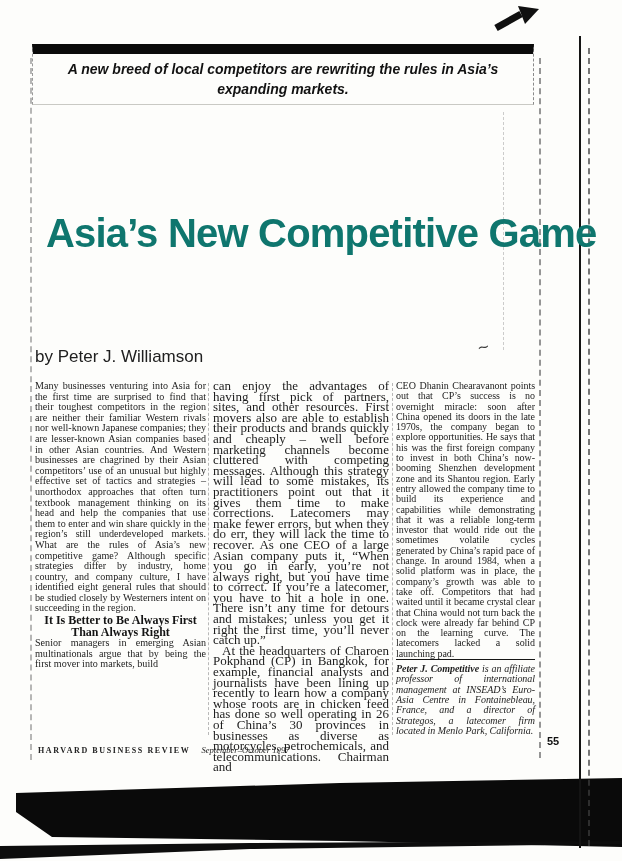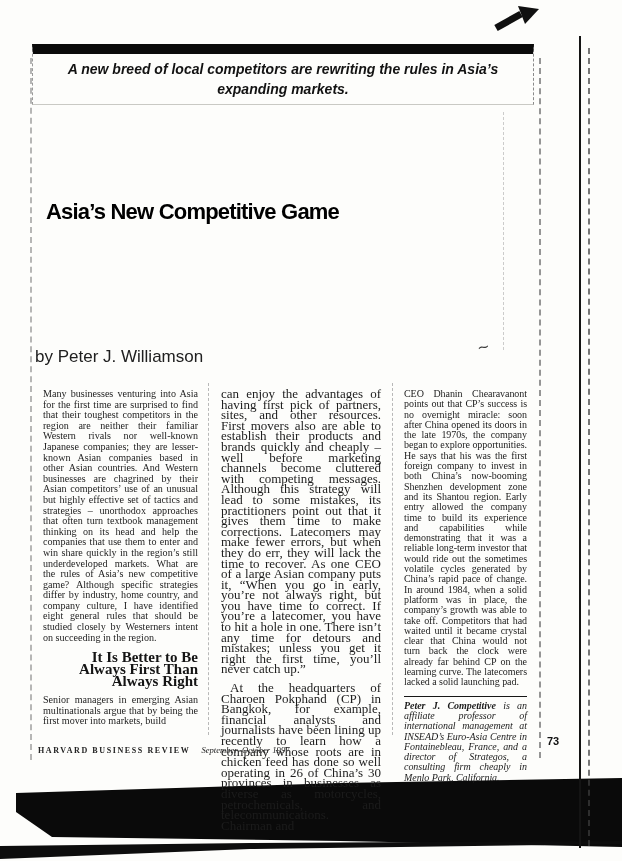--- a/index.html
+++ b/index.html
@@ -17,39 +17,39 @@
     display:flex; align-items:center; justify-content:center;
   }
   .banner-text {
     font-family:"Liberation Sans", sans-serif; font-style:italic; font-weight:600;
     font-size:14px; line-height:20px; text-align:center; max-width:452px; color:#121212;
   }
   
   .title {
     position:absolute; left:46px; top:184px; white-space:nowrap;
     font-family:"Liberation Sans", sans-serif; font-weight:900;
-    font-size:22px; letter-spacing:-0.8px; color:#000000;
+    font-size:40px; letter-spacing:-0.8px; color:#0f766e;
   }
   .byline {
     position:absolute; left:35px; top:347px; width:500px; text-align:left;
     font-family:"Liberation Sans", sans-serif; font-size:17px; color:#202020;
   }
   .tilde-mark {
     position:absolute; left:477px; top:338px; font-size:15px; color:#3a3a3a;
     transform:rotate(-10deg); font-family:"DejaVu Sans", sans-serif;
   }
   
   .col { position:absolute; top:381px; text-align:justify; }
-  .col p { margin:8px; }
+  .col p { margin:0; }
   #col1 { left:35px;  width:171px; font-size:10.1px; line-height:10.6px; }
   #col2 { left:213px; width:176px; font-size:13px; line-height:10.6px; }
   #col3 { left:396px; width:139px; font-size:10px;   line-height:10.3px; letter-spacing:-0.05px; }
   .body-heading {
-    font-weight:bold; font-size:15px; line-height:12px;
-    margin:6px 0 3px 0; text-align:right; color:#141414;
+    font-weight:bold; font-size:12px; line-height:12px;
+    margin:6px 0 3px 0; text-align:center; color:#141414;
   }
   .indent { text-indent:9px; }
   .bio {
     border-top:1.5px solid #161616; margin-top:6px; padding-top:4px;
     font-style:italic;
   }
   .bio .bio-name { font-weight:bold; }
   
   .footer-left { position:absolute; left:38px; top:739px; white-space:nowrap; }
   .footer-journal {
@@ -107,22 +107,22 @@
     <p>Senior managers in emerging Asian multinationals argue that by being the first mover into markets, build</p>
   </div>
 
   <div id="col2" class="col">
     <p>can enjoy the advantages of having first pick of partners, sites, and other resources. First movers also are able to establish their products and brands quickly and cheaply – well before marketing channels become cluttered with competing messages. Although this strategy will lead to some mistakes, its practitioners point out that it gives them time to make corrections. Latecomers may make fewer errors, but when they do err, they will lack the time to recover. As one CEO of a large Asian company puts it, “When you go in early, you’re not always right, but you have time to correct. If you’re a latecomer, you have to hit a hole in one. There isn’t any time for detours and mistakes; unless you get it right the first time, you’ll never catch up.”</p>
     <p class="indent">At the headquarters of Charoen Pokphand (CP) in Bangkok, for example, financial analysts and journalists have been lining up recently to learn how a company whose roots are in chicken feed has done so well operating in 26 of China’s 30 provinces in businesses as diverse as motorcycles, petrochemicals, and telecommunications. Chairman and</p>
   </div>
 
   <div id="col3" class="col">
     <p>CEO Dhanin Chearavanont points out that CP’s success is no overnight miracle: soon after China opened its doors in the late 1970s, the company began to explore opportunities. He says that his was the first foreign company to invest in both China’s now-booming Shenzhen development zone and its Shantou region. Early entry allowed the company time to build its experience and capabilities while demonstrating that it was a reliable long-term investor that would ride out the sometimes volatile cycles generated by China’s rapid pace of change. In around 1984, when a solid platform was in place, the company’s growth was able to take off. Competitors that had waited until it became crystal clear that China would not turn back the clock were already far behind CP on the learning curve. The latecomers lacked a solid launching pad.</p>
-    <p class="bio"><span class="bio-name">Peter J. Competitive</span><span> is an affiliate professor of international management at INSEAD’s Euro-Asia Centre in Fontainebleau, France, and a director of Strategos, a consulting firm cheaply in Menlo Park, California.</span></p>
+    <p class="bio"><span class="bio-name">Peter J. Competitive</span><span> is an affiliate professor of international management at INSEAD’s Euro-Asia Centre in Fontainebleau, France, and a director of Strategos, a latecomer firm located in Menlo Park, California.</span></p>
   </div>
 
   <div class="footer-left">
     <span class="footer-journal">HARVARD BUSINESS REVIEW</span>
     <span class="footer-issue">September–October 1997</span>
   </div>
-  <div class="page-num">73</div>
+  <div class="page-num">55</div>
 
 </div>
 
 </body></html>

